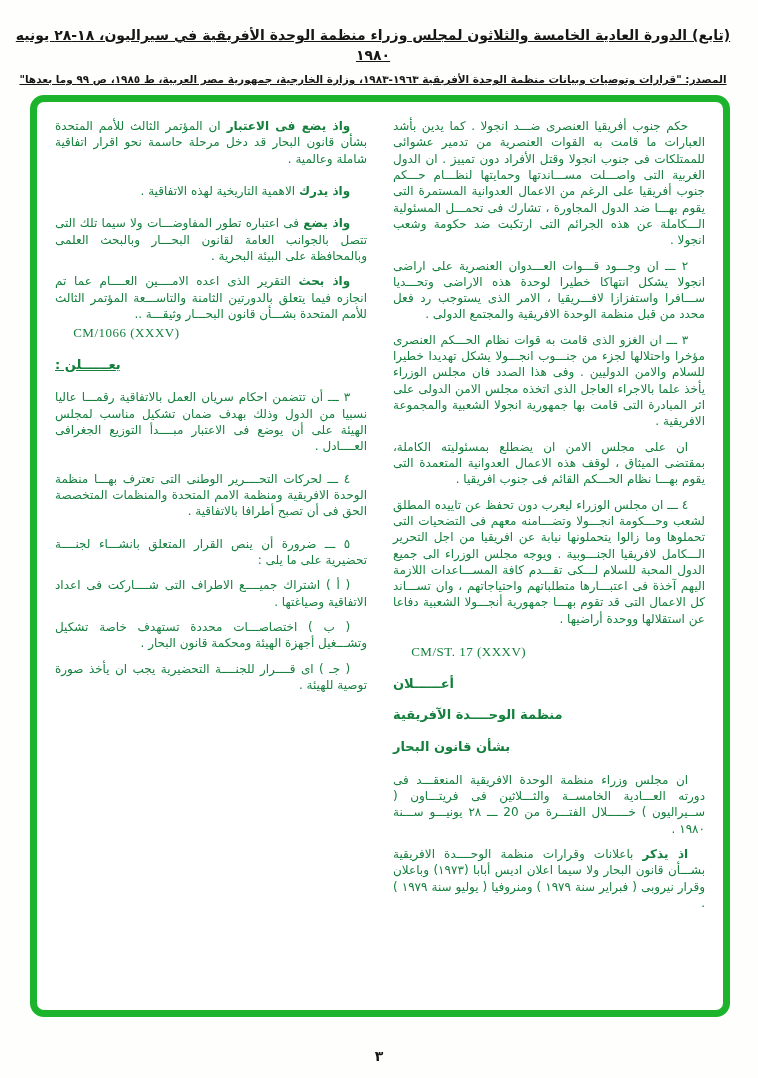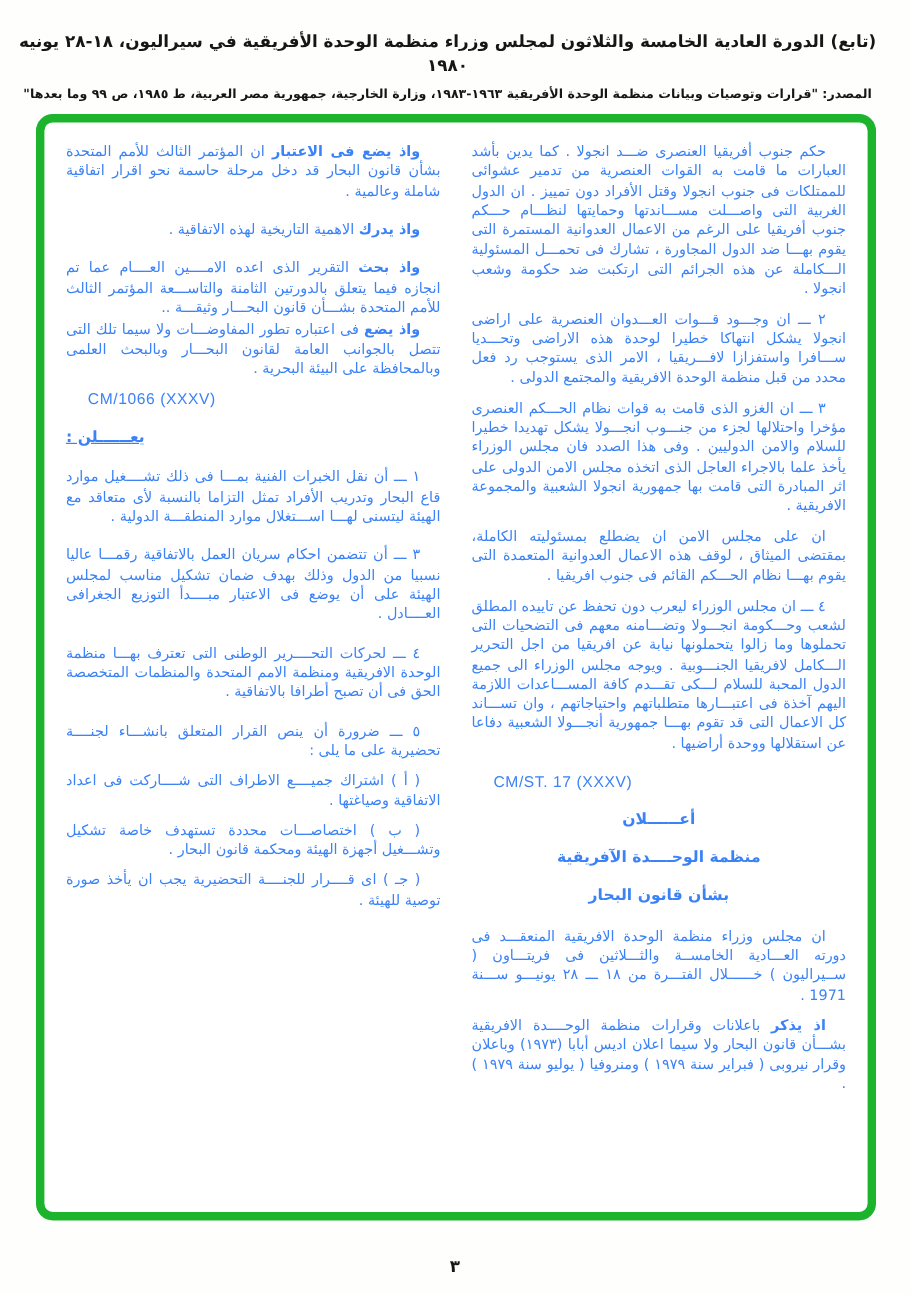--- a/index.html
+++ b/index.html
@@ -3,47 +3,47 @@
 <meta charset="utf-8">
 <style>
   html,body{margin:0;padding:0;}
   body{
     width:758px;height:1078px;position:relative;overflow:hidden;
     background:#fefefc;color:#161616;
     font-family:"DejaVu Sans",sans-serif;
   }
   .header{
     position:absolute;top:26px;left:8px;right:20px;
-    direction:rtl;text-align:center;
+    direction:rtl;text-align:center;text-decoration:underline;
   }
   .header-title{
     font-size:14px;font-weight:bold;letter-spacing:0;line-height:1.4;
   }
   .header-source{
     font-size:10.5px;font-weight:bold;margin-top:7px;line-height:1.4;
   }
   .frame{
     position:absolute;left:30px;top:95px;width:700px;height:922px;
     box-sizing:border-box;border:7px solid #1cb32d;border-radius:14px;
     padding:16px 18px 10px 18px;background:#fff;overflow:hidden;
   }
   .cols{display:flex;direction:rtl;gap:26px;height:100%;}
   .col{
     flex:1 1 0;direction:rtl;text-align:justify;
-    font-size:12px;line-height:1.36;color:#3b82f6;
+    font-size:12px;line-height:1.36;color:#15803d;
   }
   .col p{margin:0 0 9px 0;text-indent:1.4em;}
   .lead{font-weight:bold;}
   .ref{
     direction:ltr;text-align:left;text-indent:0;
-    font-family:Liberation Sans, sans-serif;font-size:13px;letter-spacing:0.5px;
+    font-family:Liberation Serif, serif;font-size:13px;letter-spacing:0.5px;
   }
   .ref-right{margin-top:44px;margin-bottom:6px;}
   .center-head{
-    text-align:center;font-weight:bold;text-indent:0 !important;
+    text-align:left;font-weight:bold;text-indent:0 !important;
     font-size:13px;margin:14px 0 8px 0 !important;
   }
   .declare{
     font-weight:bold;text-align:left;text-indent:0 !important;
     font-size:13px;margin:14px 0 16px 0 !important;
   }
   .declare .underlined{text-decoration:underline;}
   .gap-lg{margin-bottom:16px !important;}
   .footer{
     position:absolute;bottom:14px;left:0;width:100%;
@@ -64,32 +64,31 @@
     <div class="col">
       <p><span>حكم جنوب أفريقيا العنصرى ضـــد انجولا . كما يدين بأشد العبارات ما قامت به القوات العنصرية من تدمير عشوائى للممتلكات فى جنوب انجولا وقتل الأفراد دون تمييز . ان الدول الغربية التى واصـــلت مســـاندتها وحمايتها لنظـــام حـــكم جنوب أفريقيا على الرغم من الاعمال العدوانية المستمرة التى يقوم بهـــا ضد الدول المجاورة ، تشارك فى تحمـــل المسئولية الـــكاملة عن هذه الجرائم التى ارتكبت ضد حكومة وشعب انجولا .</span></p>
       <p><span>٢ ـــ ان وجـــود قـــوات العـــدوان العنصرية على اراضى انجولا يشكل انتهاكا خطيرا لوحدة هذه الاراضى وتحـــديا ســـافرا واستفزازا لافـــريقيا ، الامر الذى يستوجب رد فعل محدد من قبل منظمة الوحدة الافريقية والمجتمع الدولى .</span></p>
       <p><span>٣ ـــ ان الغزو الذى قامت به قوات نظام الحـــكم العنصرى مؤخرا واحتلالها لجزء من جنـــوب انجـــولا يشكل تهديدا خطيرا للسلام والامن الدوليين . وفى هذا الصدد فان مجلس الوزراء يأخذ علما بالاجراء العاجل الذى اتخذه مجلس الامن الدولى على اثر المبادرة التى قامت بها جمهورية انجولا الشعبية والمجموعة الافريقية .</span></p>
       <p><span>ان على مجلس الامن ان يضطلع بمسئوليته الكاملة، بمقتضى الميثاق ، لوقف هذه الاعمال العدوانية المتعمدة التى يقوم بهـــا نظام الحـــكم القائم فى جنوب افريقيا .</span></p>
       <p class="gap-lg"><span>٤ ـــ ان مجلس الوزراء ليعرب دون تحفظ عن تاييده المطلق لشعب وحـــكومة انجـــولا وتضـــامنه معهم فى التضحيات التى تحملوها وما زالوا يتحملونها نيابة عن افريقيا من اجل التحرير الـــكامل لافريقيا الجنـــوبية . ويوجه مجلس الوزراء الى جميع الدول المحبة للسلام لـــكى تقـــدم كافة المســـاعدات اللازمة اليهم آخذة فى اعتبـــارها متطلباتهم واحتياجاتهم ، وان تســـاند كل الاعمال التى قد تقوم بهـــا جمهورية أنجـــولا الشعبية دفاعا عن استقلالها ووحدة أراضيها .</span></p>
       <p class="ref ref-right">CM/ST. 17 (XXXV)</p>
       <p class="center-head">أعــــــلان</p>
       <p class="center-head">منظمة الوحــــدة الآفريقية</p>
       <p class="center-head gap-lg">بشأن قانون البحار</p>
-      <p><span>ان مجلس وزراء منظمة الوحدة الافريقية المنعقـــد فى دورته العـــادية الخامســة والثـــلاثين فى فريتـــاون ( ســيراليون ) خــــــلال الفتـــرة من ١٨ ـــ ٢٨ يونيـــو ســـنة 1971 .</span></p>
+      <p><span>ان مجلس وزراء منظمة الوحدة الافريقية المنعقـــد فى دورته العـــادية الخامســة والثـــلاثين فى فريتـــاون ( ســيراليون ) خــــــلال الفتـــرة من 20 ـــ ٢٨ يونيـــو ســـنة ١٩٨٠ .</span></p>
       <p><span class="lead">اذ يذكر</span><span> باعلانات وقرارات منظمة الوحــــدة الافريقية بشـــأن قانون البحار ولا سيما اعلان اديس أبابا (١٩٧٣) وباعلان وقرار نيروبى ( فبراير سنة ١٩٧٩ ) ومنروفيا ( يوليو سنة ١٩٧٩ ) .</span></p>
     </div>
 
     <div class="col">
       <p class="gap-lg"><span class="lead">واذ يضع فى الاعتبار</span><span> ان المؤتمر الثالث للأمم المتحدة بشأن قانون البحار قد دخل مرحلة حاسمة نحو اقرار اتفاقية شاملة وعالمية .</span></p>
       <p class="gap-lg"><span class="lead">واذ يدرك</span><span> الاهمية التاريخية لهذه الاتفاقية .</span></p>
+      <p><span class="lead">واذ يضع</span><span> فى اعتباره تطور المفاوضـــات ولا سيما تلك التى تتصل بالجوانب العامة لقانون البحـــار وبالبحث العلمى وبالمحافظة على البيئة البحرية .</span></p>
       <p style="margin-bottom:2px;"><span class="lead">واذ بحث</span><span> التقرير الذى اعده الامــــين العــــام عما تم انجازه فيما يتعلق بالدورتين الثامنة والتاســـعة المؤتمر الثالث للأمم المتحدة بشـــأن قانون البحـــار وثيقـــة ..</span></p>
-      <p><span class="lead">واذ يضع</span><span> فى اعتباره تطور المفاوضـــات ولا سيما تلك التى تتصل بالجوانب العامة لقانون البحـــار وبالبحث العلمى وبالمحافظة على البيئة البحرية .</span></p>
       <p class="ref" style="margin-bottom:12px;">CM/1066 (XXXV)</p>
       <p class="declare"><span class="underlined">يعــــــلن :</span></p>
-      <p class="gap-lg"><span>١ ـــ أن نقل الخبرات الفنية بمـــا فى ذلك تشــــغيل موارد قاع البحار وتدريب الأفراد تمثل التزاما بالنسبة لأى متعاقد مع الهيئة ليتسنى لهـــا اســـتغلال موارد المنطقـــة الدولية .</span></p>
       <p class="gap-lg"><span>٣ ـــ أن تتضمن احكام سريان العمل بالاتفاقية رقمـــا عاليا نسبيا من الدول وذلك بهدف ضمان تشكيل مناسب لمجلس الهيئة على أن يوضع فى الاعتبار مبــــدأ التوزيع الجغرافى العــــادل .</span></p>
       <p class="gap-lg"><span>٤ ـــ لحركات التحــــرير الوطنى التى تعترف بهـــا منظمة الوحدة الافريقية ومنظمة الامم المتحدة والمنظمات المتخصصة الحق فى أن تصبح أطرافا بالاتفاقية .</span></p>
       <p><span>٥ ـــ ضرورة أن ينص القرار المتعلق بانشـــاء لجنــــة تحضيرية على ما يلى :</span></p>
       <p><span>( أ ) اشتراك جميــــع الاطراف التى شــــاركت فى اعداد الاتفاقية وصياغتها .</span></p>
       <p><span>( ب ) اختصاصـــات محددة تستهدف خاصة تشكيل وتشـــغيل أجهزة الهيئة ومحكمة قانون البحار .</span></p>
       <p><span>( جـ ) اى قــــرار للجنــــة التحضيرية يجب ان يأخذ صورة توصية للهيئة .</span></p>
     </div>
 
   </div>
 </div>

